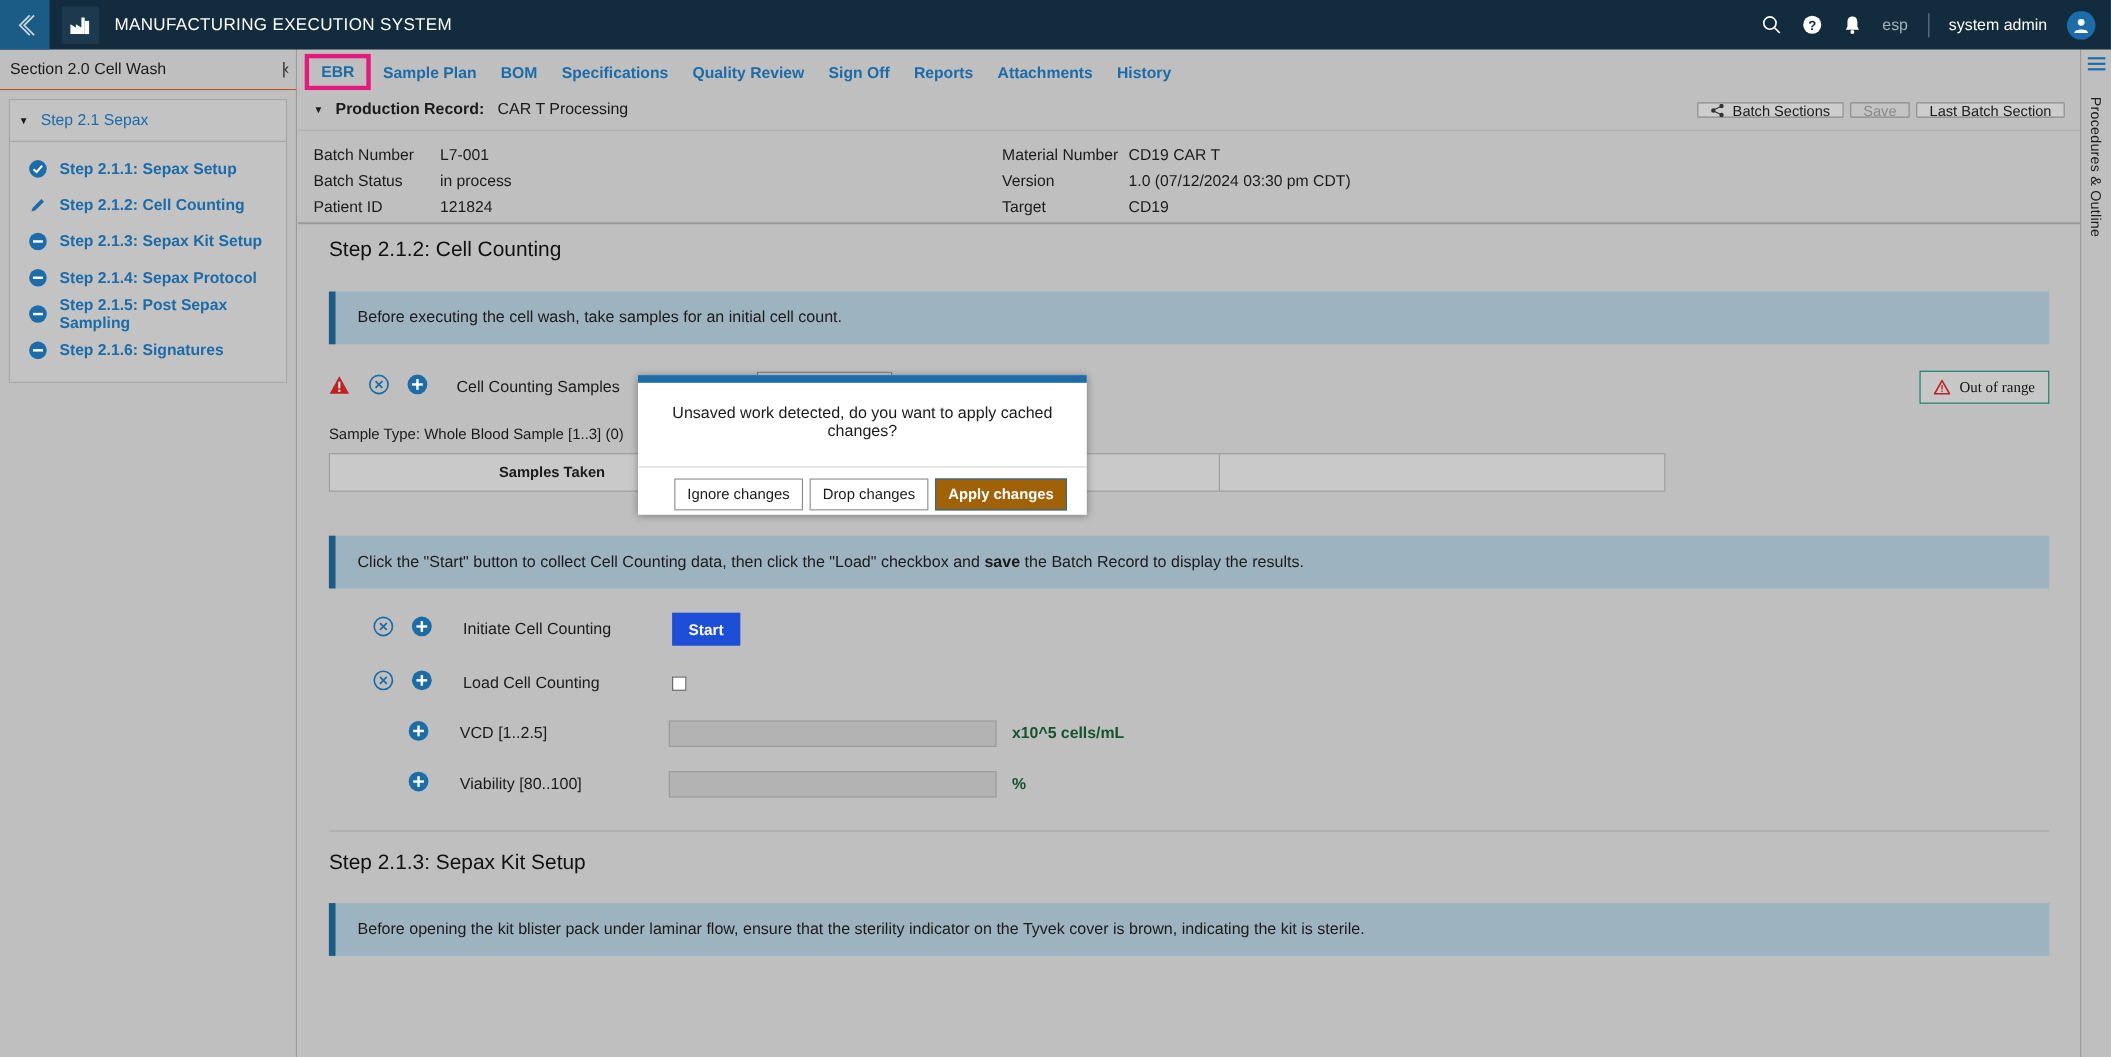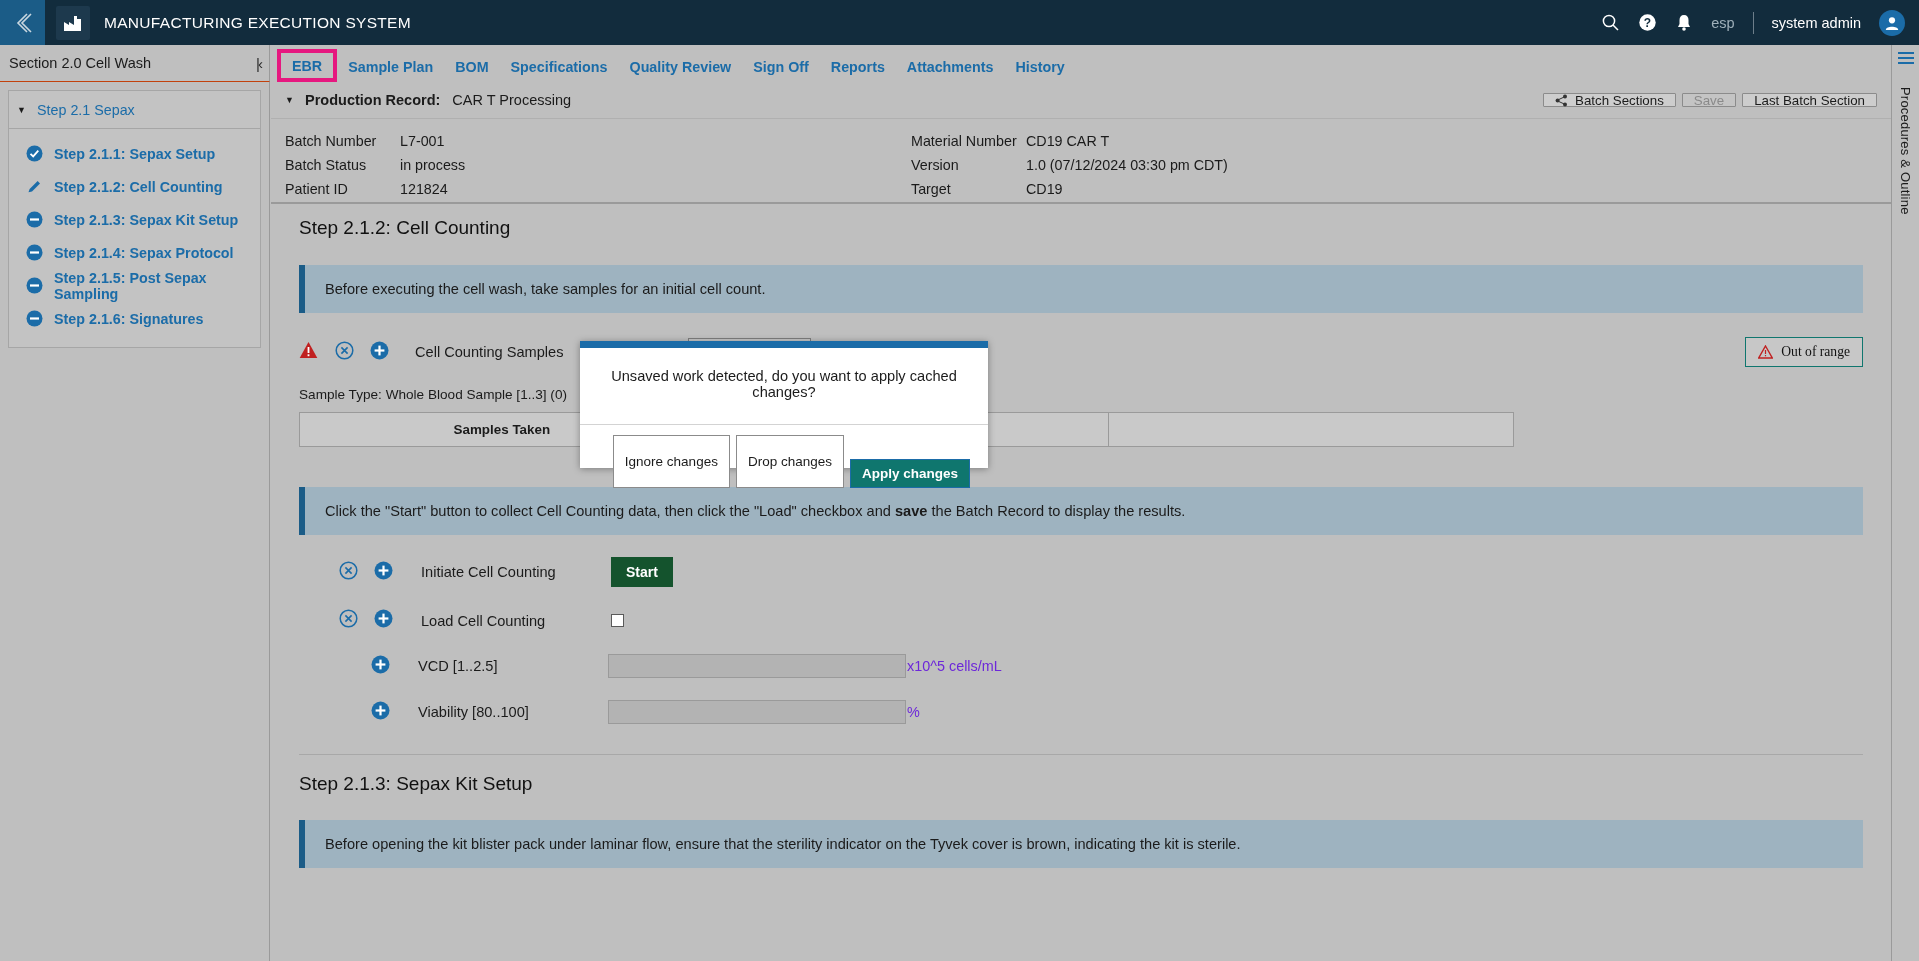--- a/index.html
+++ b/index.html
@@ -154,46 +154,46 @@
     background: #c9c9c9;
   }
   .th {
     flex: 1 1 0; text-align: center; font-size: 13.4px; font-weight: bold;
     color: #1b1b1b; padding: 9px 0; border-right: 1px solid #9a9a9a;
   }
   .th:last-child { border-right: none; }
   .form-row { display: flex; align-items: center; margin-top: 22px; padding-left: 40px; }
   .form-label { font-size: 14.6px; color: #1b1b1b; margin-left: 12px; width: 190px; }
   .start-btn {
-    background: #14532d; color: #fff; font-size: 14px; font-weight: bold;
+    background: #1d4ed8; color: #fff; font-size: 14px; font-weight: bold;
     border: none; padding: 7px 15px; cursor: pointer;
   }
   .chk { width: 13px; height: 13px; border: 1px solid #5a5a5a; background: #fff; cursor: pointer; }
   .txt-input {
     width: 298px; height: 24px; background: #b3b3b3; border: 1px solid #9a9a9a; cursor: text;
   }
-  .unit { font-size: 14.4px; color: #6d28d9; margin-left: 1px; }
+  .unit { font-size: 14.4px; color: #14532d; margin-left: 14px; font-weight: bold; }
   .hr { height: 1px; background: #a8a8a8; margin-top: 30px; }
 
   
   .modal-shadow {
     position: absolute; left: 580px; top: 341px; width: 408px; height: 127px;
     background: #ffffff; box-shadow: 0 1px 7px rgba(0,0,0,.35); z-index: 50;
   }
   .modal-top { height: 7px; background: #1b6ca8; }
   .modal-body { padding: 20px 18px 24px 18px; font-size: 14.6px; color: #1b1b1b; text-align: center; }
   .modal-foot {
     border-top: 1px solid #d3d3d3; display: flex; justify-content: flex-end;
     gap: 6px; padding: 10px 18px 12px 18px;
   }
   .m-btn {
     font-size: 13.5px; padding: 6px 11px; border: 1px solid #8b8b8b;
     background: #ffffff; color: #1b1b1b; cursor: pointer;
   }
-  .m-btn.primary { background: #0f766e; color: #ffffff; border-color: #1b6ca8; font-weight: bold; margin-top: 24px; }
+  .m-btn.primary { background: #a16207; color: #ffffff; border-color: #1b6ca8; font-weight: bold; }
 </style>
 </head>
 <body>
 
 <div class="app">
 
   <div class="topbar">
     <div class="back-btn">
       <svg width="26" height="26" viewBox="0 0 26 26">
         <path d="M17 4 L8 13 L17 22" fill="none" stroke="#c9d7e0" stroke-width="1.6"></path>

